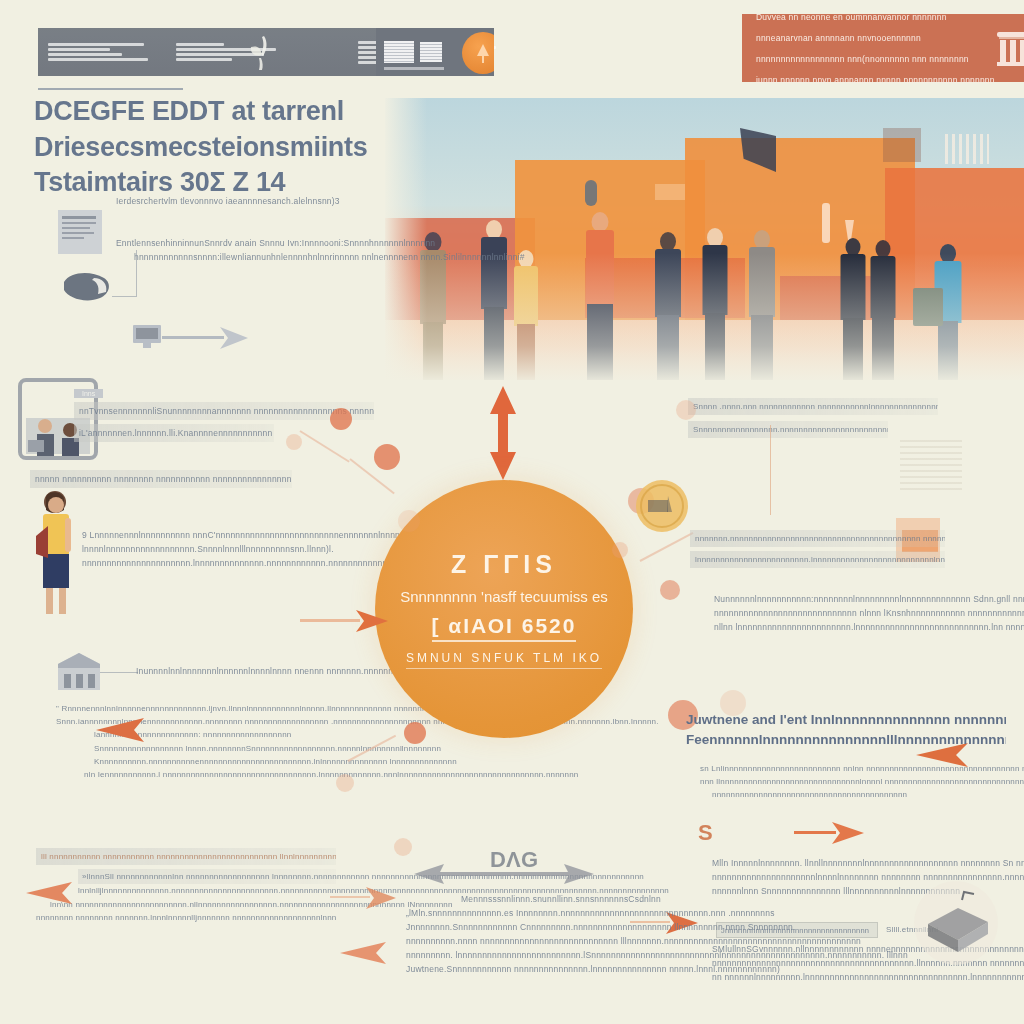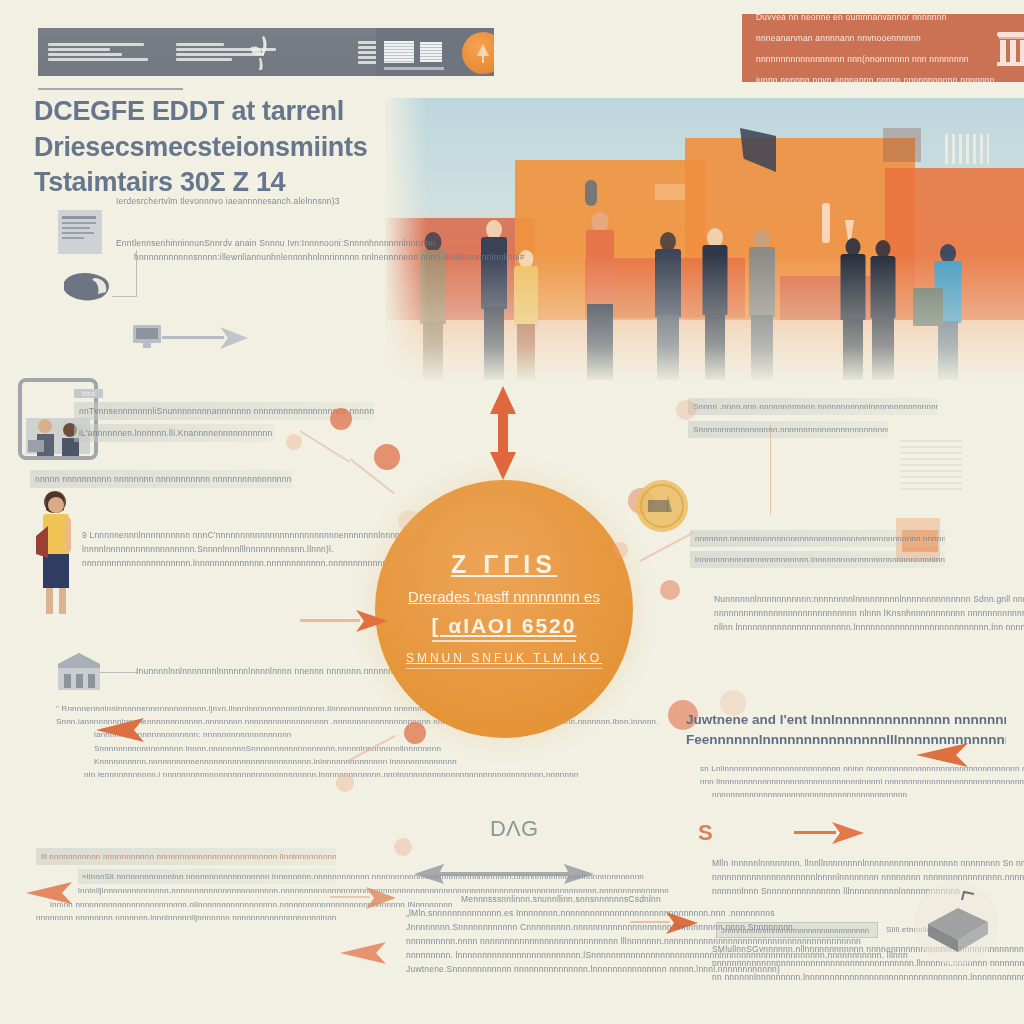--- a/index.html
+++ b/index.html
@@ -83,21 +83,21 @@
   }
   #bank-icon{width:46px;height:40px;flex:0 0 auto;opacity:.92;}
 
   
   #hub{
     position:absolute;left:375px;top:480px;width:258px;height:258px;border-radius:50%;
     background:radial-gradient(circle at 45% 35%,#eda457,#e59538 70%,#e2912f 100%);
     display:flex;flex-direction:column;align-items:center;justify-content:center;
     gap:9px;box-shadow:0 0 26px rgba(231,150,60,.18);
   }
-  #hub .hl{color:#fdf4e7;filter:blur(.45px);text-align:right;text-decoration:underline;}
+  #hub .hl{color:#fdf4e7;filter:blur(.45px);text-align:right;}
   #hub-l1{font-size:25px;font-weight:bold;letter-spacing:5px;}
   #hub-l2{font-size:15px;}
   #hub-l3{font-size:21px;font-weight:bold;letter-spacing:2px;border-bottom:2px solid rgba(253,244,231,.8);padding-bottom:2px;}
   #hub-l4{font-size:12px;letter-spacing:3px;border-bottom:1px solid rgba(253,244,231,.6);padding-bottom:3px;}
 
   
   .arrow{position:absolute;pointer-events:none;}
 
   
   .tblock{position:absolute;}
@@ -368,21 +368,21 @@
     <div class="g tline" style="font-size:8px;margin-left:14px;">lnn\nn  nnnnnnnnnnnnnnnnnnnnnnnn.nllnnnnnnnnnnnnnnnnn.nnnnnnnnnnnnnnnnnnnnnnnnnnn  lNnnnnnnnn</div>
     <div class="g tline" style="font-size:8px;">nnnnnnnn  nnnnnnnn  nnnnnnn.lnnnlnnnnnlljnnnnnnn  nnnnnnnnnnnnnnnnnnnlnnn</div>
   </div>
 
   <svg class="arrow" style="left:484px;top:386px;width:38px;height:96px;" viewBox="0 0 38 96">
     <path d="M19 0 L32 28 L24 28 L24 66 L32 66 L19 94 L6 66 L14 66 L14 28 L6 28 Z" fill="#e0673c"></path>
   </svg>
 
   <div id="hub">
     <div class="hl" id="hub-l1">Z ΓΓΙS</div>
-    <div class="hl" id="hub-l2">Drerades 'nasff nnnnnnnn es</div>
+    <div class="hl" id="hub-l2">Snnnnnnnn 'nasff tecuumiss es</div>
     <div class="hl" id="hub-l3">[ αΙΑΟΙ 6520</div>
     <div class="hl" id="hub-l4">SMNUN   SNFUK  TLM IΚO</div>
   </div>
 
   <div class="connector" style="left:300px;top:430px;width:58px;transform:rotate(32deg);"></div>
   <div class="connector" style="left:350px;top:458px;width:56px;transform:rotate(38deg);"></div>
   <div class="node" style="left:330px;top:408px;width:22px;height:22px;"></div>
   <div class="node" style="left:374px;top:444px;width:26px;height:26px;"></div>
   <div class="faintdot" style="left:286px;top:434px;width:16px;height:16px;"></div>
 
@@ -487,21 +487,21 @@
       <path d="M16 44 L46 28 L76 42 L46 60 Z" fill="#8d8f92" opacity=".8"></path>
       <path d="M16 44 L46 60 L46 72 L16 56 Z" fill="#6f7276" opacity=".8"></path>
       <path d="M76 42 L46 60 L46 72 L76 54 Z" fill="#a0a2a6" opacity=".8"></path>
       <path d="M50 20 L52 12 L62 14" stroke="#6f7276" stroke-width="2" fill="none"></path>
     </svg>
   </div>
 
   <svg class="arrow" style="left:414px;top:862px;width:180px;height:24px;" viewBox="0 0 180 24">
     <path d="M0 12 L30 2 L26 10 L154 10 L150 2 L180 12 L150 22 L154 14 L26 14 L30 22 Z" fill="#8d9299" opacity=".75"></path>
   </svg>
-  <div class="g" style="position:absolute;left:490px;top:816px;font-size:22px;font-weight:normal;color:#7e858d;">DΛG</div>
+  <div class="g" style="position:absolute;left:490px;top:847px;font-size:22px;font-weight:bold;color:#7e858d;">DΛG</div>
   <div class="tblock" style="left:406px;top:892px;width:310px;text-align:center;">
     <div class="g tline" style="font-size:8.5px;">Mennnsssnnlinnn.snunnllinn.snnsnnnnnnsCsdnlnn</div>
     <div class="g tline" style="font-size:8.5px;">„lMln.snnnnnnnnnnnnnn.es  Innnnnnnn.nnnnnnnnnnnnnnnnnnnnnnnnnnnnnn.nnn  .nnnnnnnns</div>
     <div class="g tline" style="font-size:8.5px;">Jnnnnnnnn.Snnnnnnnnnnnn  Cnnnnnnnnn.nnnnnnnnnnnnnnnnnnnn  llnnnnnnnnn  nnnn  Snnnnnnnn.</div>
     <div class="g tline" style="font-size:8.5px;">nnnnnnnnnn.nnnn  nnnnnnnnnnnnnnnnnnnnnnnnnnnn  lllnnnnnnn.nnnnnnnnnnnnnnnnnnnnnnnnnnnnnnnnnnnnnnnn</div>
     <div class="g tline" style="font-size:8.5px;">nnnnnnnnn.  lnnnnnnnnnnnnnnnnnnnnnnnnn.lSnnnnnnnnnnnnnnnnnnnnnnnnnnlnnnnnnnnnnnnnnnnnnnnn.nnnnnnnnnnn.   lllnnn</div>
     <div class="g tline" style="font-size:8.5px;">Juwtnene.Snnnnnnnnnnnn  nnnnnnnnnnnnnnn.lnnnnnnnnnnnnnnn  nnnnn.lnnnl.nnnnnnnnnnnn)</div>
   </div>
 
   <div class="faintdot" style="left:394px;top:838px;width:18px;height:18px;"></div>

